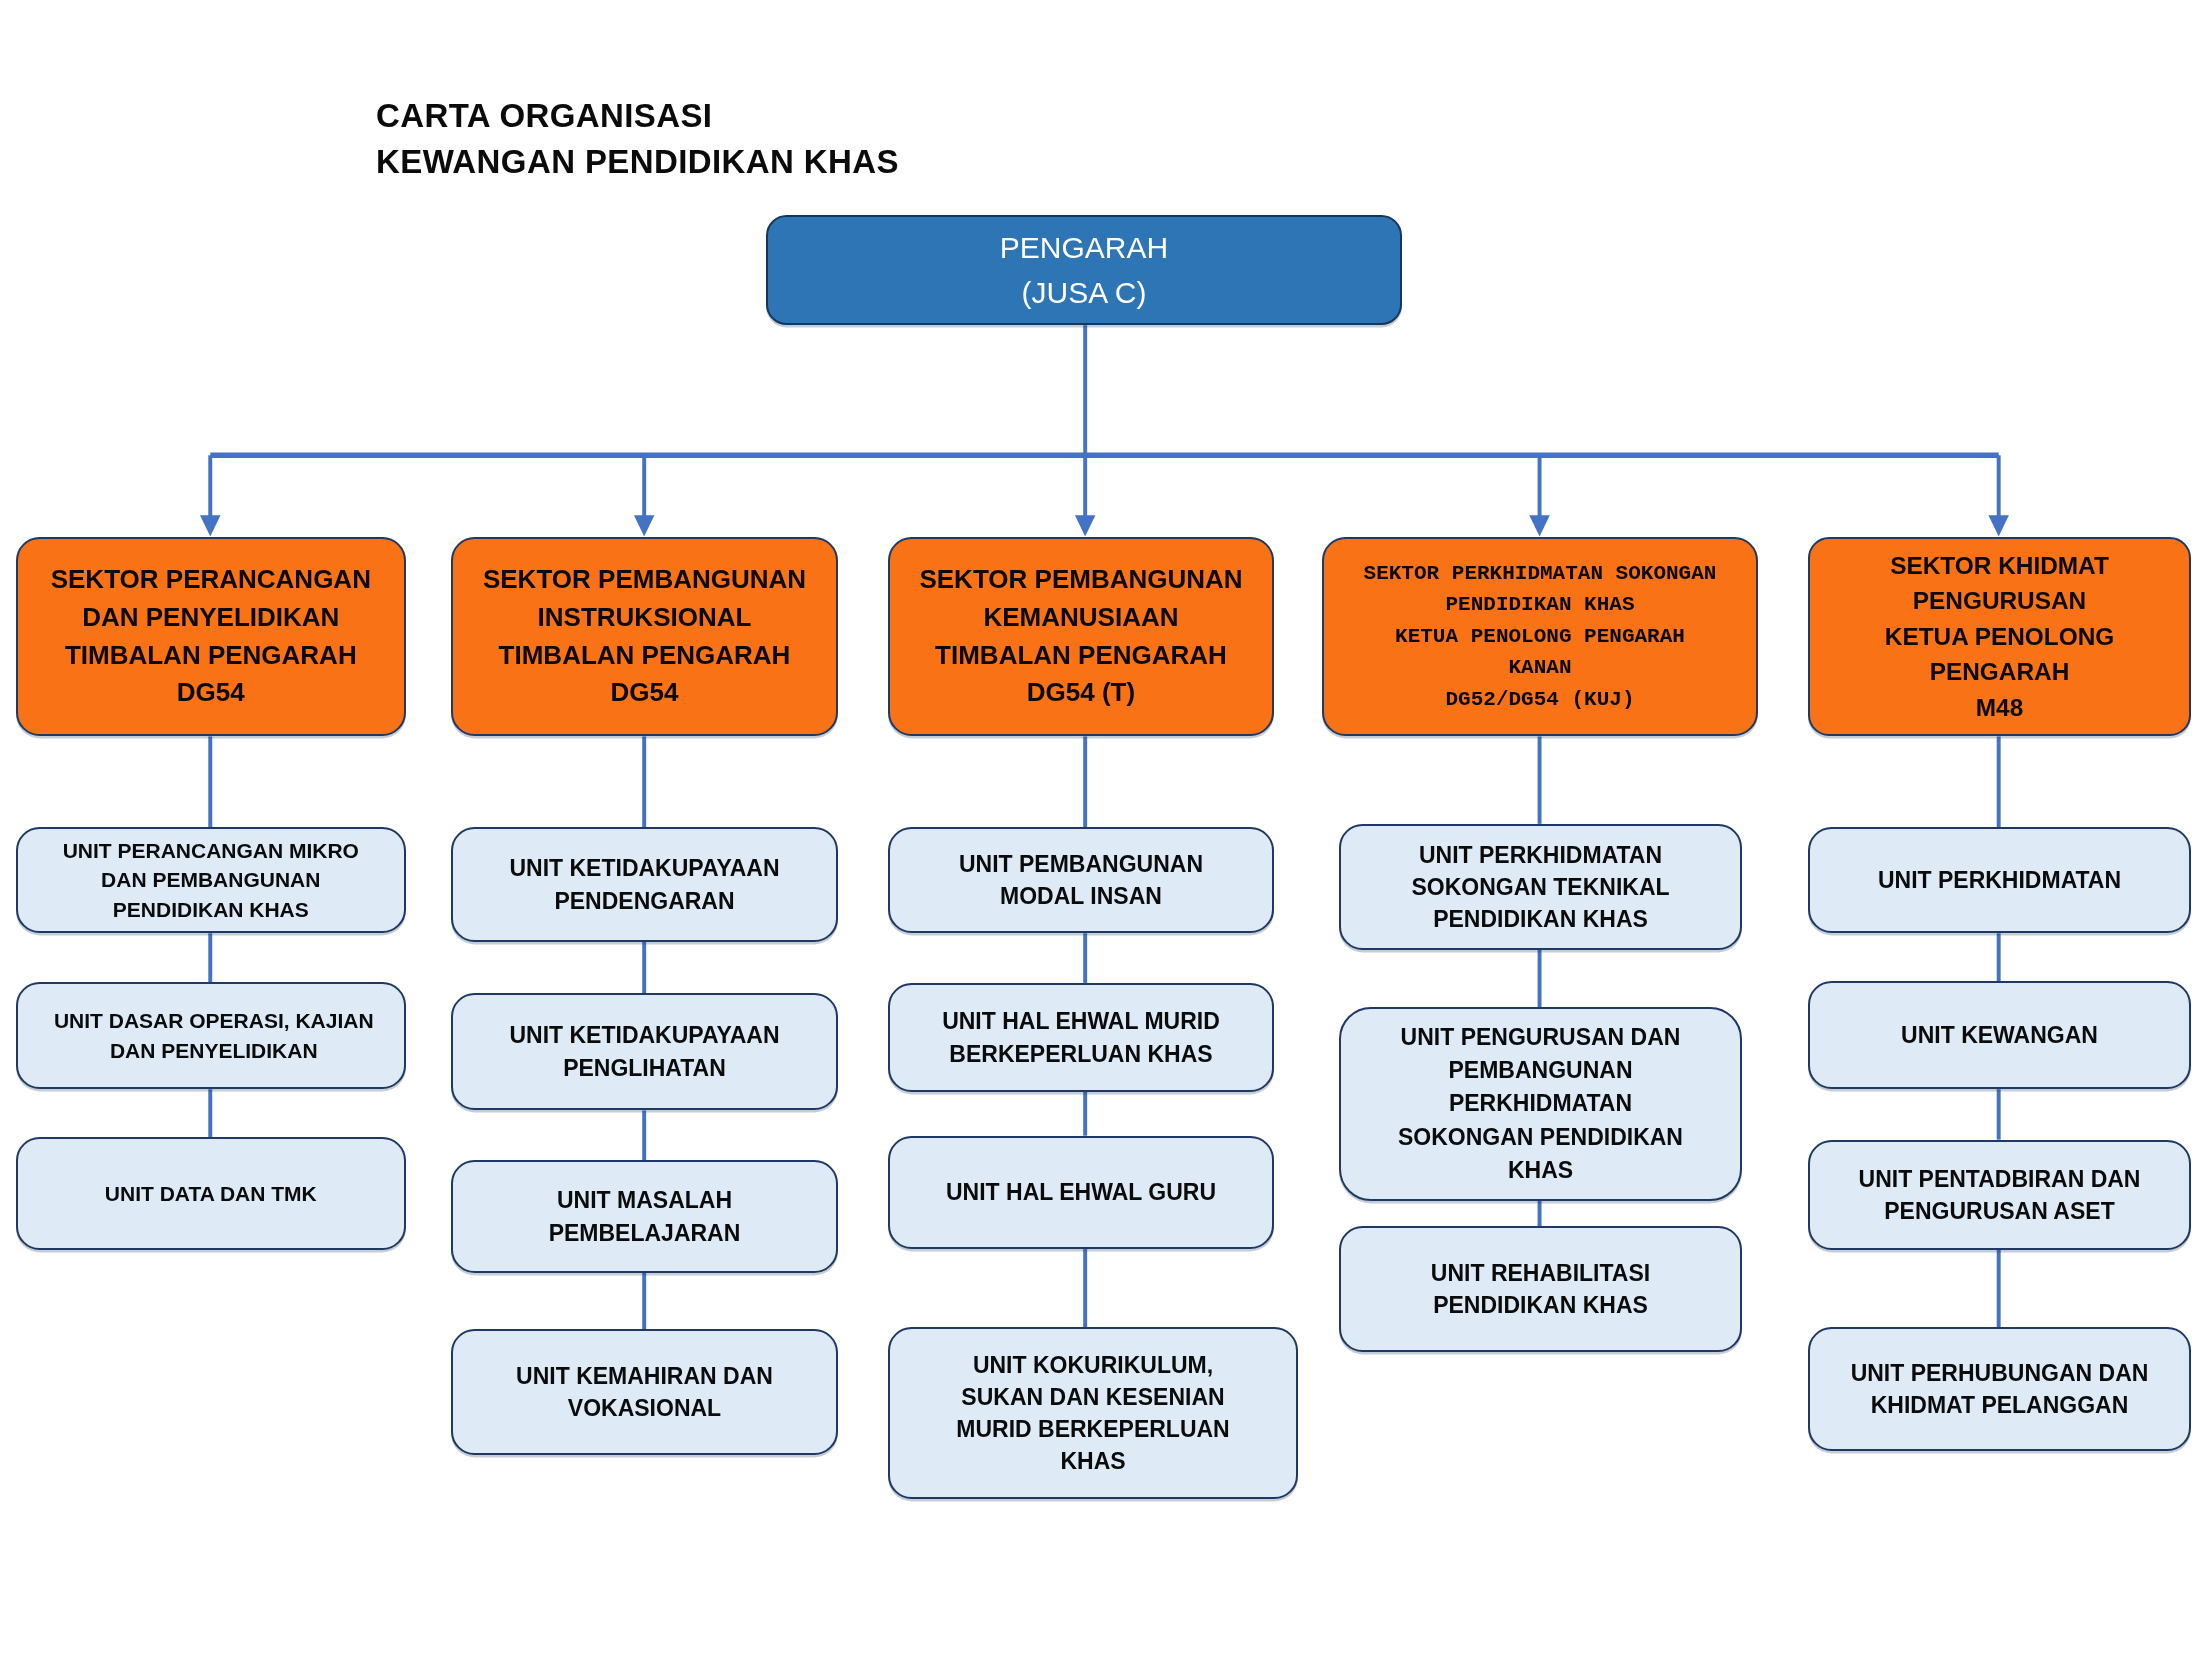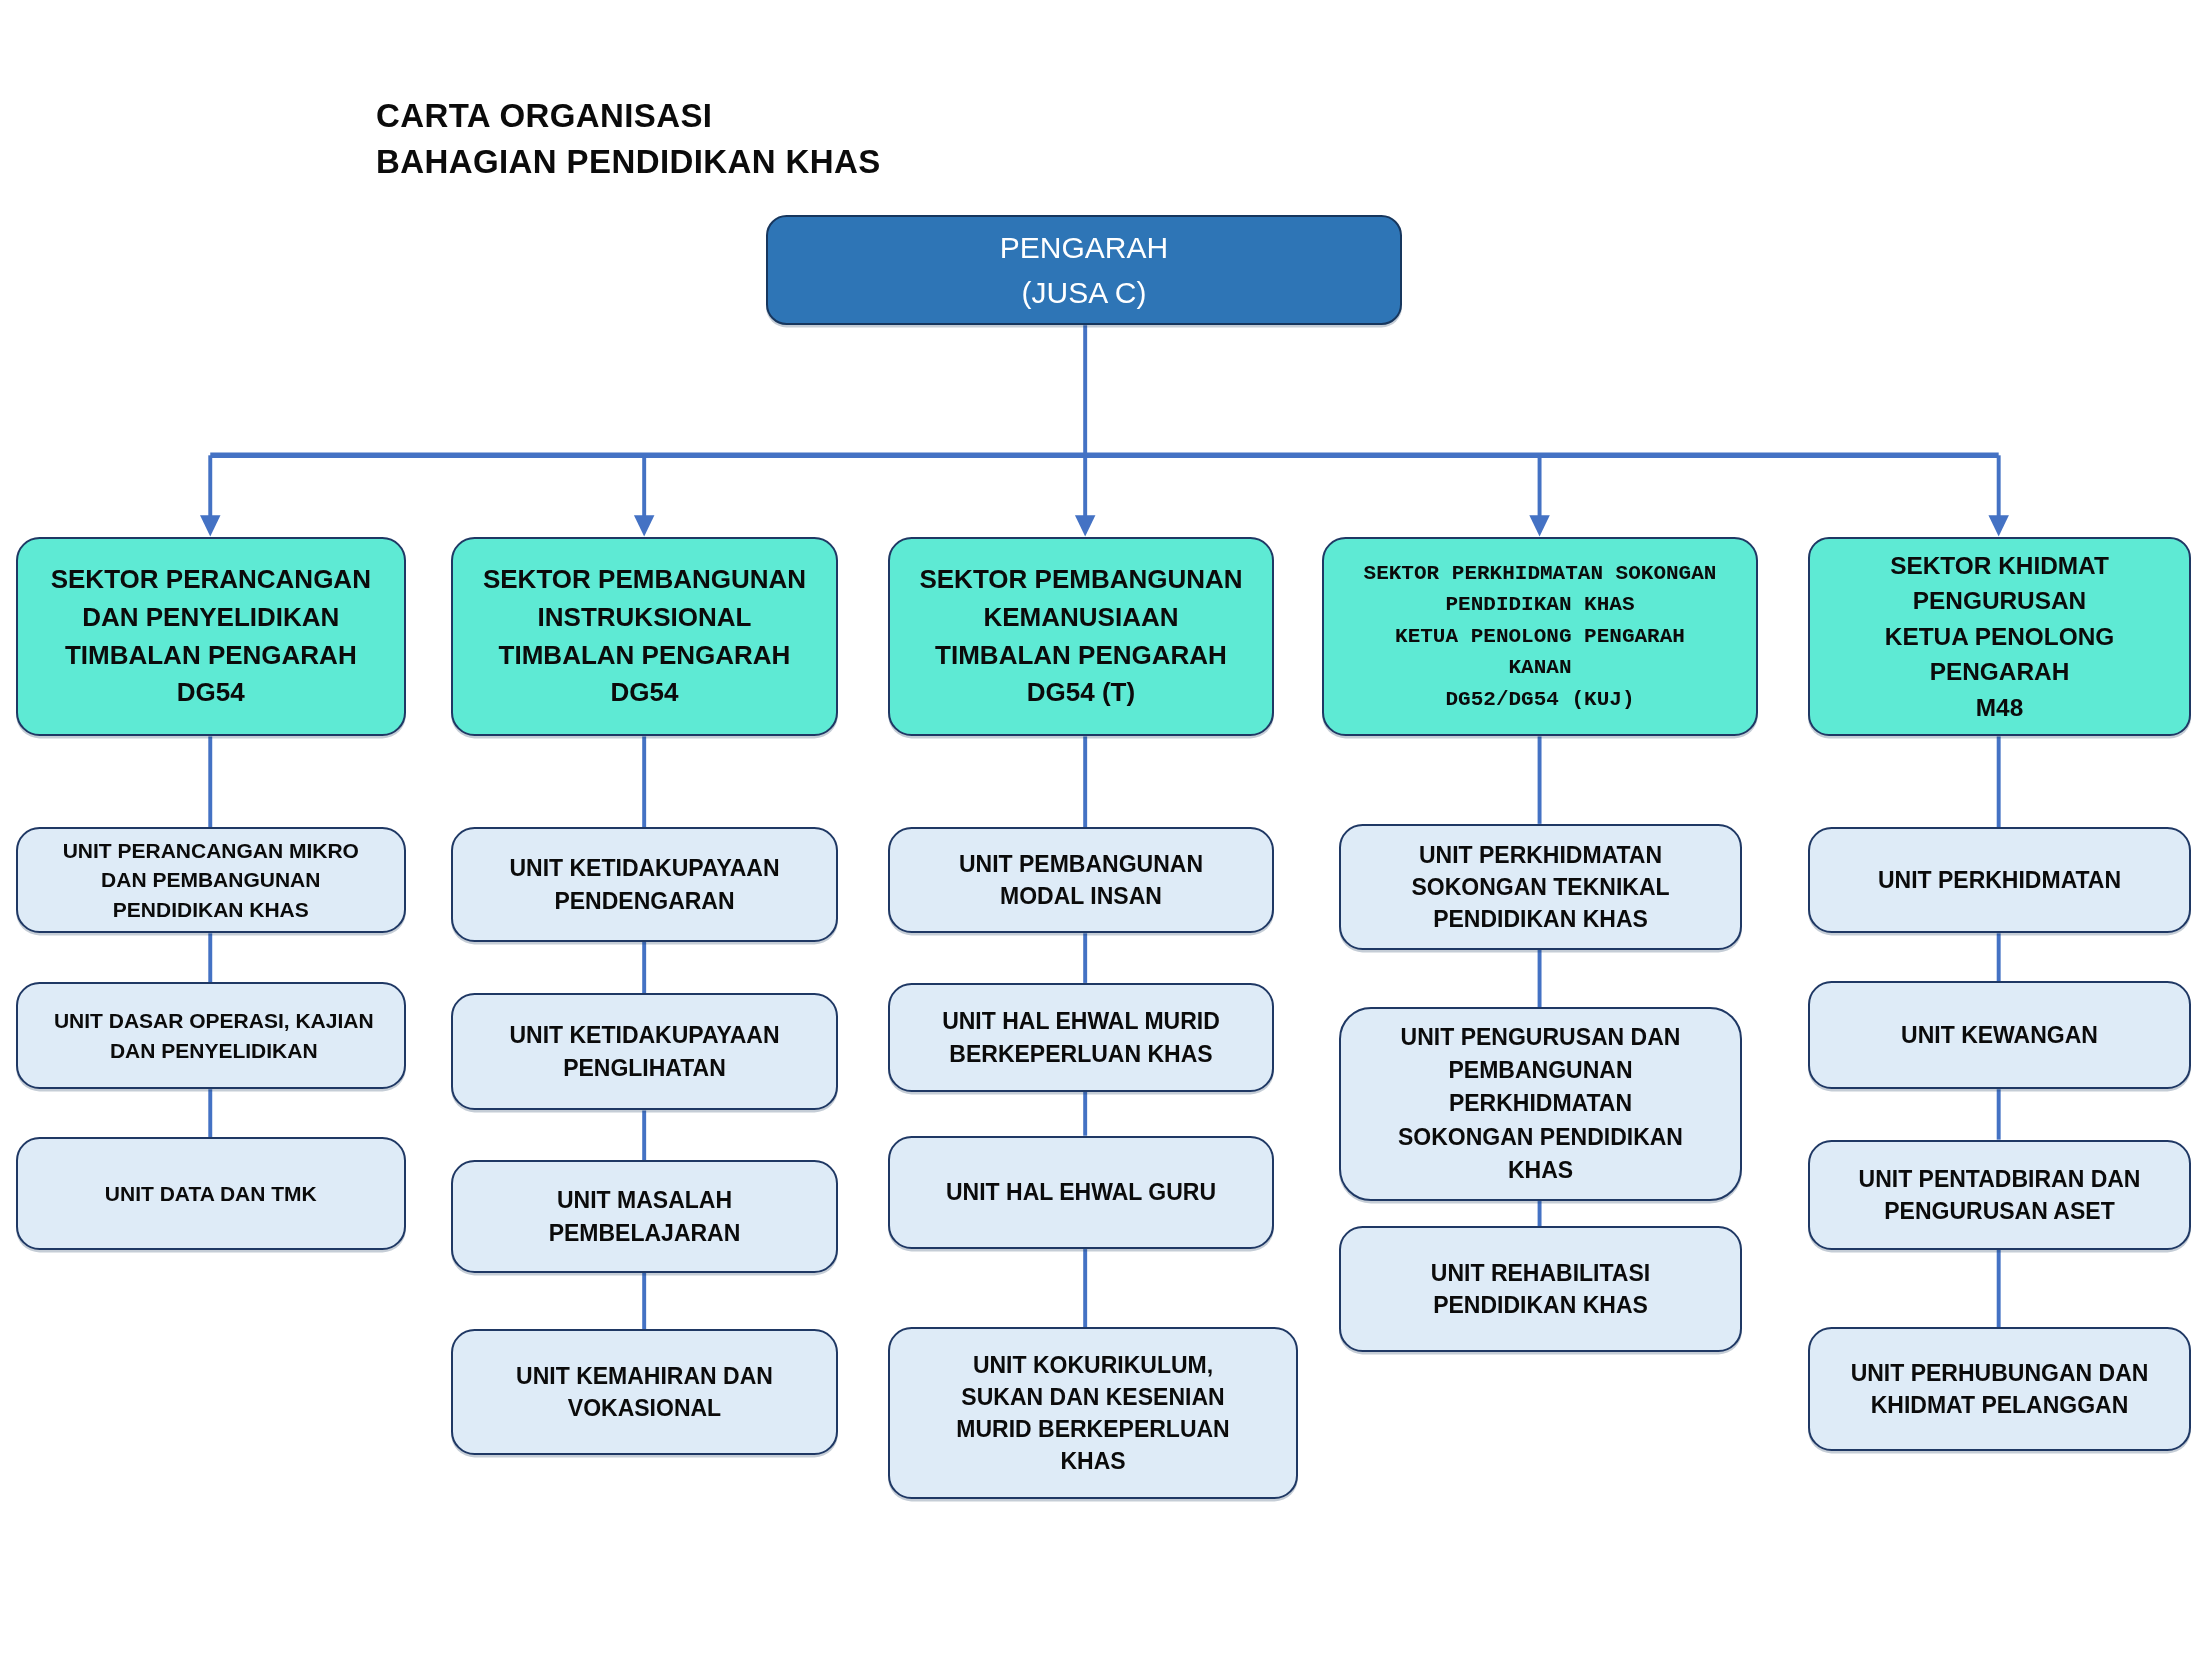--- a/index.html
+++ b/index.html
@@ -35,21 +35,21 @@
   }
   .root-box{
     background:#2e75b6;
     color:#ffffff;
     font-weight:400;
     font-size:30px;line-height:1.5;
     border-color:#17365d;
     border-radius:20.5px;
   }
   .sector-box{
-    background:#5eead4;
+    background:#f97316;
     font-size:26px;line-height:1.45;
   }
   .unit-box{
     background:#deebf7;
     font-size:23px;line-height:1.4;
   }
 
   
   #root-box{left:766px;top:215px;width:636px;height:110px;}
 
@@ -130,21 +130,21 @@
       <polygon points="254,654 280,654 267,681"></polygon>
       <polygon points="805,654 831,654 818,681"></polygon>
       <polygon points="1365,654 1391,654 1378,681"></polygon>
       <polygon points="1942,654 1968,654 1955,681"></polygon>
       <polygon points="2525,654 2551,654 2538,681"></polygon>
     </g>
   </svg>
 
   <div class="chart-title">
     <div>CARTA ORGANISASI</div>
-    <div>BAHAGIAN PENDIDIKAN KHAS</div>
+    <div>KEWANGAN PENDIDIKAN KHAS</div>
   </div>
 
   <div class="box root-box" id="root-box">PENGARAH
 (JUSA C)</div>
 
   <div class="box sector-box" id="s1">SEKTOR PERANCANGAN
 DAN PENYELIDIKAN
 TIMBALAN PENGARAH
 DG54</div>
   <div class="box sector-box" id="s2">SEKTOR PEMBANGUNAN

